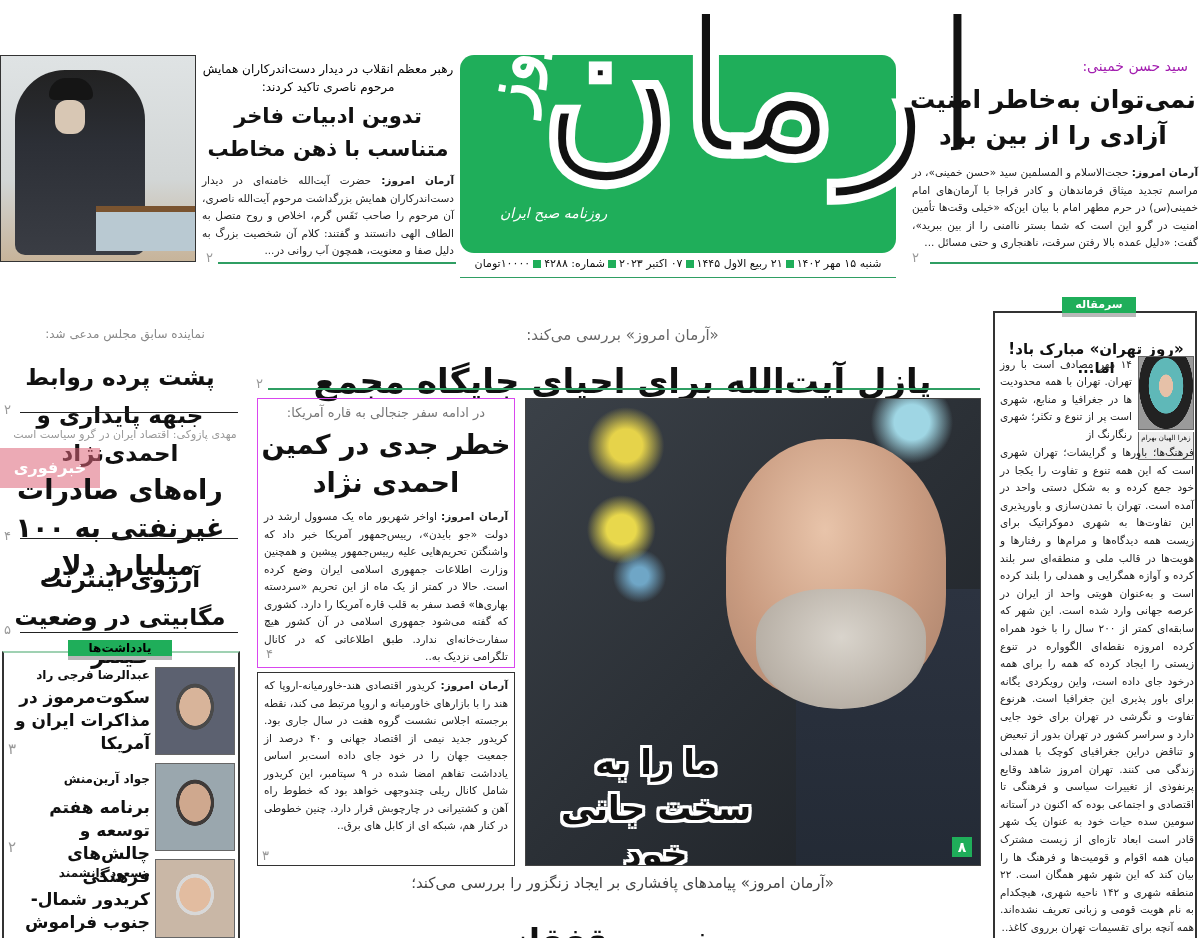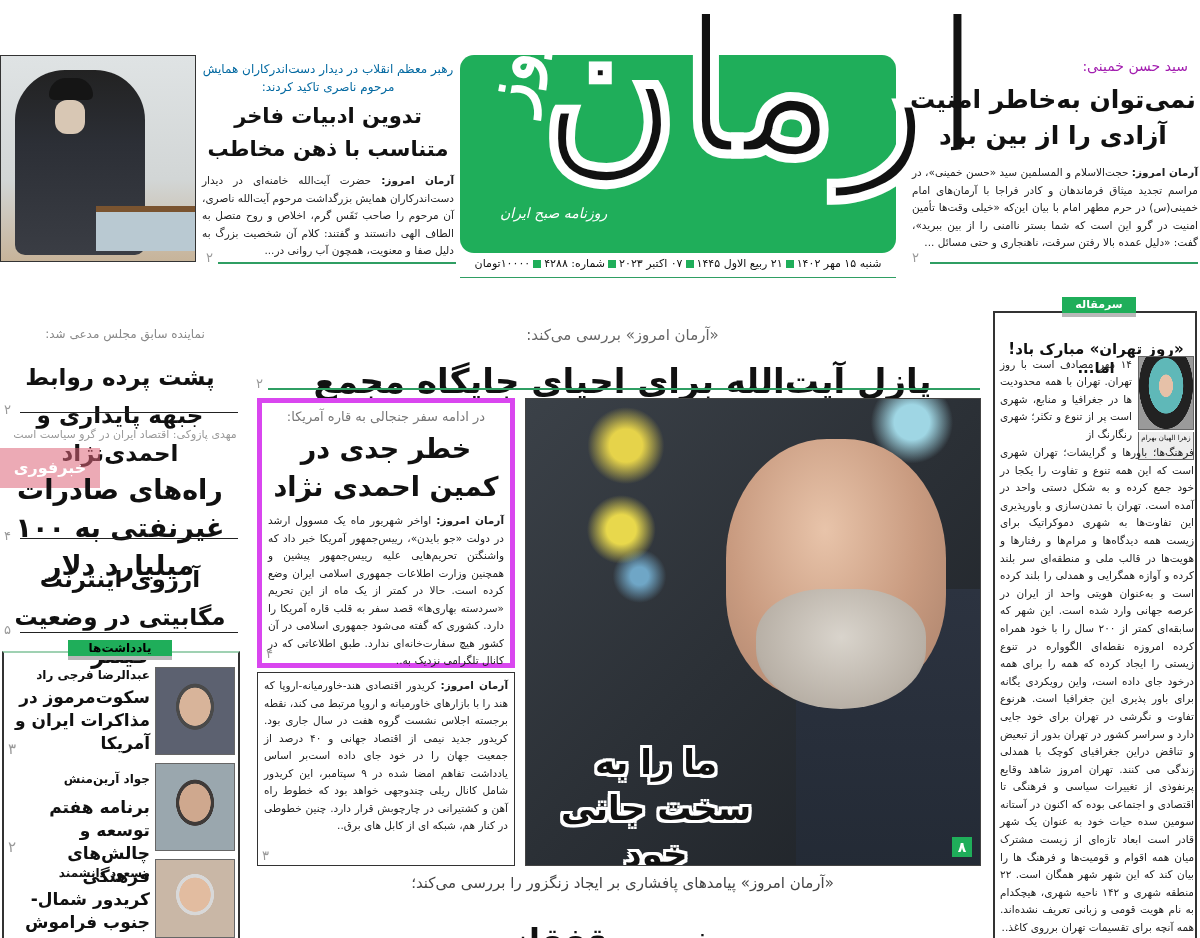--- a/index.html
+++ b/index.html
@@ -81,21 +81,21 @@
 <div class="pg" style="left:912px; top:250px;">۲</div>
 
 <div class="photo photo-leader">
   <div class="leader-figure">
       <div class="leader-turban"></div>
       <div class="leader-face"></div>
     </div>
   <div class="leader-table"></div>
 </div>
 <div class="abs" style="left:202px; top:60px; width:252px;">
-  <div class="kicker" style="font-size:12px; line-height:18px; color:#0369a1;">رهبر معظم انقلاب در دیدار دست‌اندرکاران همایش مرحوم ناصری تاکید کردند:</div>
+  <div class="kicker" style="font-size:12px; line-height:18px; color:#000000;">رهبر معظم انقلاب در دیدار دست‌اندرکاران همایش مرحوم ناصری تاکید کردند:</div>
   <div class="hl" style="font-size:21px; line-height:33px; margin-top:4px;">تدوین ادبیات فاخر متناسب با ذهن مخاطب</div>
   <div class="body-text" style="margin-top:6px;"><b>آرمان امروز:</b> <span>حضرت آیت‌الله خامنه‌ای در دیدار دست‌اندرکاران همایش بزرگداشت مرحوم آیت‌الله ناصری، آن مرحوم را صاحب نَفَس گرم، اخلاص و روح متصل به الطاف الهی دانستند و گفتند: کلام آن شخصیت بزرگ به دلیل صفا و معنویت، همچون آب روانی در...</span></div>
 </div>
 <div class="rule-green" style="left:218px; top:262px; width:238px;"></div>
 <div class="pg" style="left:206px; top:250px;">۲</div>
 
 <div class="kicker abs" style="left:255px; top:326px; width:735px; font-size:15px; color:#666;">«آرمان امروز» بررسی می‌کند:</div>
 <div class="hl abs" style="left:255px; top:344px; width:735px; font-size:34px;">پازل آیت‌الله برای احیای جایگاه مجمع تشخیص</div>
 <div class="rule-green" style="left:268px; top:388px; width:712px;"></div>
 <div class="pg" style="left:256px; top:376px;">۲</div>
@@ -104,21 +104,21 @@
   <div class="man-body"></div>
   <div class="man-head"></div>
   <div class="man-beard"></div>
   <div class="photo-caption">
     <div>ما را به سخت جانی خود</div>
 
   </div>
   <div class="page-badge">۸</div>
 </div>
 
-<div class="abs" style="left:257px; top:398px; width:258px; height:270px; border:5px solid #d946ef;">
+<div class="abs" style="left:257px; top:398px; width:258px; height:270px; border:1px solid #d946ef;">
   <div class="kicker" style="margin-top:6px; font-size:13px; color:#777;">در ادامه سفر جنجالی به قاره آمریکا:</div>
   <div class="hl" style="font-size:27px; line-height:38px; margin-top:6px;">خطر جدی در کمین احمدی نژاد</div>
   <div class="body-text" style="margin:6px 6px 0 6px;"><b>آرمان امروز:</b> <span>اواخر شهریور ماه یک مسوول ارشد در دولت «جو بایدن»، رییس‌جمهور آمریکا خبر داد که واشنگتن تحریم‌هایی علیه رییس‌جمهور پیشین و همچنین وزارت اطلاعات جمهوری اسلامی ایران وضع کرده است. حالا در کمتر از یک ماه از این تحریم «سردسته بهاری‌ها» قصد سفر به قلب قاره آمریکا را دارد. کشوری که گفته می‌شود جمهوری اسلامی در آن کشور هیچ سفارت‌خانه‌ای ندارد. طبق اطلاعاتی که در کانال تلگرامی نزدیک به..</span></div>
 </div>
 <div class="pg" style="left:266px; top:646px;">۴</div>
 
 <div class="abs" style="left:257px; top:672px; width:258px; height:194px; border:1px solid #333;">
   <div class="body-text" style="margin:4px 6px 0 6px;"><b>آرمان امروز:</b> <span>کریدور اقتصادی هند-خاورمیانه-اروپا که هند را با بازارهای خاورمیانه و اروپا مرتبط می کند، نقطه برجسته اجلاس نشست گروه هفت در سال جاری بود. کریدور جدید نیمی از اقتصاد جهانی و ۴۰ درصد از جمعیت جهان را در خود جای داده است‌بر اساس یادداشت تفاهم امضا شده در ۹ سپتامبر، این کریدور شامل کانال ریلی چندوجهی خواهد بود که خطوط راه آهن و کشتیرانی در چارچوبش قرار دارد. چنین خطوطی در کنار هم، شبکه ای از کابل های برق..</span></div>
 </div>
 <div class="pg" style="left:262px; top:848px;">۳</div>

